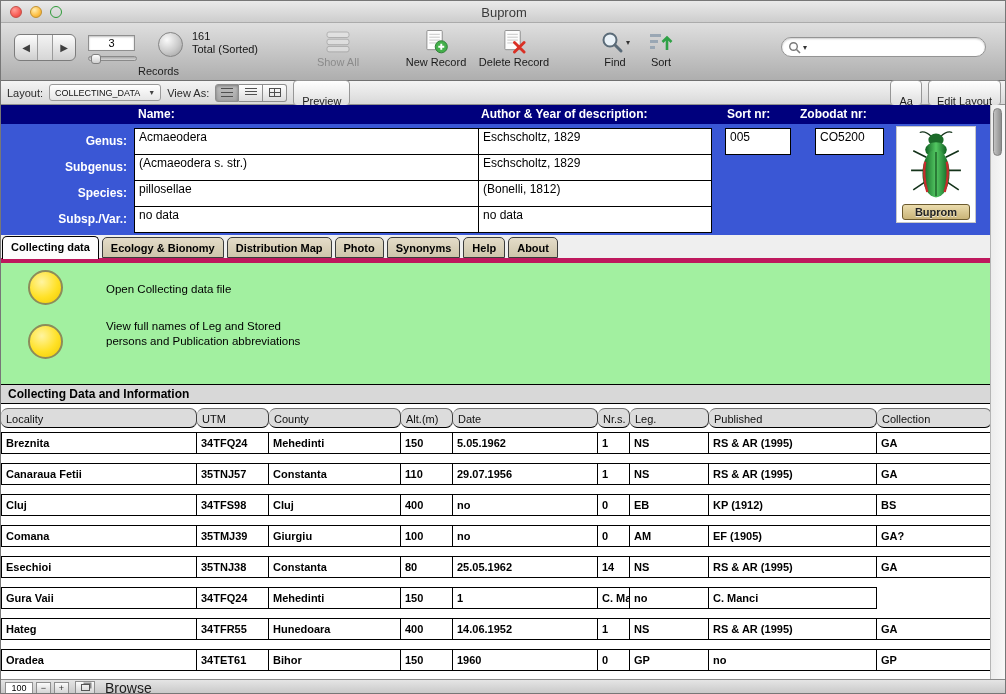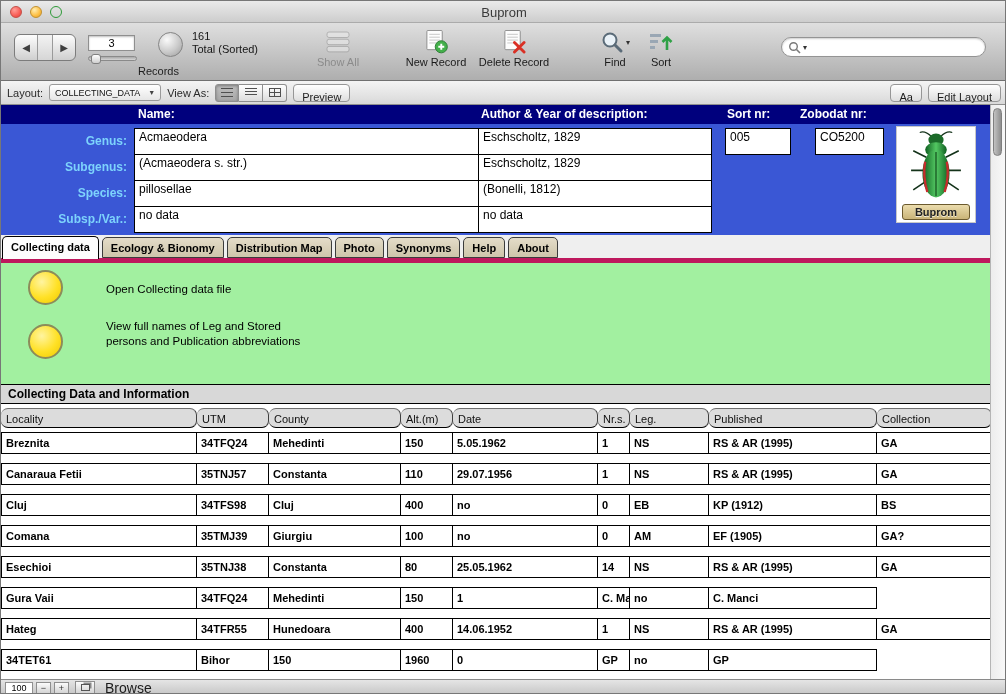--- a/index.html
+++ b/index.html
@@ -58,29 +58,29 @@
     background:linear-gradient(#FFF,#DCDCDC); border:1px solid #8E8E8E; border-left:none; cursor:default; }
   .seg:first-child { border-left:1px solid #8E8E8E; border-radius:3px 0 0 3px; }
   .seg:last-child { border-radius:0 3px 3px 0; }
   .seg.selected { background:linear-gradient(#BFBFBF,#A7A7A7); box-shadow:inset 0 1px 3px rgba(0,0,0,.35); }
   .vi { width:12px; height:9px; display:inline-block; }
   .vi-form { background:repeating-linear-gradient(#4F4F4F 0 1px, transparent 1px 4px); }
   .vi-list { background:repeating-linear-gradient(#4F4F4F 0 1px, transparent 1px 3px); }
   .vi-table { border:1px solid #4F4F4F;
     background:linear-gradient(#4F4F4F,#4F4F4F) 0 3px/100% 1px no-repeat, linear-gradient(#4F4F4F,#4F4F4F) 4px 0/1px 100% no-repeat; }
   .lb-btn { height:18px; border:1px solid #969696; border-radius:4px; background:linear-gradient(#FFF,#DEDEDE);
-    font-size:11px; color:#1C1C1C; padding:4px 8px; line-height:16px; cursor:default; }
+    font-size:11px; color:#1C1C1C; padding:12px 8px; line-height:16px; cursor:default; }
   .lb-spacer { flex:1; }
 
   
   .form-header { position:absolute; top:104px; left:0; width:991px; height:19px; background:#00007D; }
   .fh-label { position:absolute; top:2px; font-size:12px; font-weight:bold; color:#FFF; }
   .form-area { position:absolute; top:123px; left:0; width:991px; height:111px; background:#3A57D5; }
   .frow { position:absolute; left:0; height:27px; display:flex; }
-  .flabel { width:133px; text-align:right; padding-right:7px; font-size:12px; font-weight:bold; color:#7dd3fc; line-height:26px; }
+  .flabel { width:133px; text-align:right; padding-right:7px; font-size:12px; font-weight:bold; color:#ffffff; line-height:26px; }
   .ffield { background:#fff; border:1px solid #000; height:27px; font-size:12px; color:#000; padding:1px 0 0 4px;
     white-space:nowrap; overflow:hidden; }
   .f-name { width:345px; }
   .f-author { width:234px; margin-left:-1px; }
   .f-sort { position:absolute; left:724px; top:0; width:66px; }
   .f-zobo { position:absolute; left:814px; top:0; width:69px; }
   .logo-box { position:absolute; left:895px; top:2px; width:80px; height:97px; background:#fff; border:1px solid #C8C8C8; }
   .logo-label { position:absolute; bottom:2px; left:5px; right:5px; background:linear-gradient(#EBDCAD,#C9B478);
     border:1px solid #6B5A2E; border-radius:3px; font-weight:bold; font-size:11px; text-align:center; color:#222;
     text-shadow:0 1px 0 rgba(255,255,255,.7); line-height:14px; }
@@ -402,20 +402,21 @@
           <div class="td">34TFR55</div>
           <div class="td">Hunedoara</div>
           <div class="td">400</div>
           <div class="td">14.06.1952</div>
           <div class="td">1</div>
           <div class="td">NS</div>
           <div class="td">RS &amp; AR (1995)</div>
           <div class="td">GA</div>
         </div>
         <div class="trow">
+          <div class="td">Oradea</div>
           <div class="td">34TET61</div>
           <div class="td">Bihor</div>
           <div class="td">150</div>
           <div class="td">1960</div>
           <div class="td">0</div>
           <div class="td">GP</div>
           <div class="td">no</div>
           <div class="td">GP</div>
         </div>
       </div>

